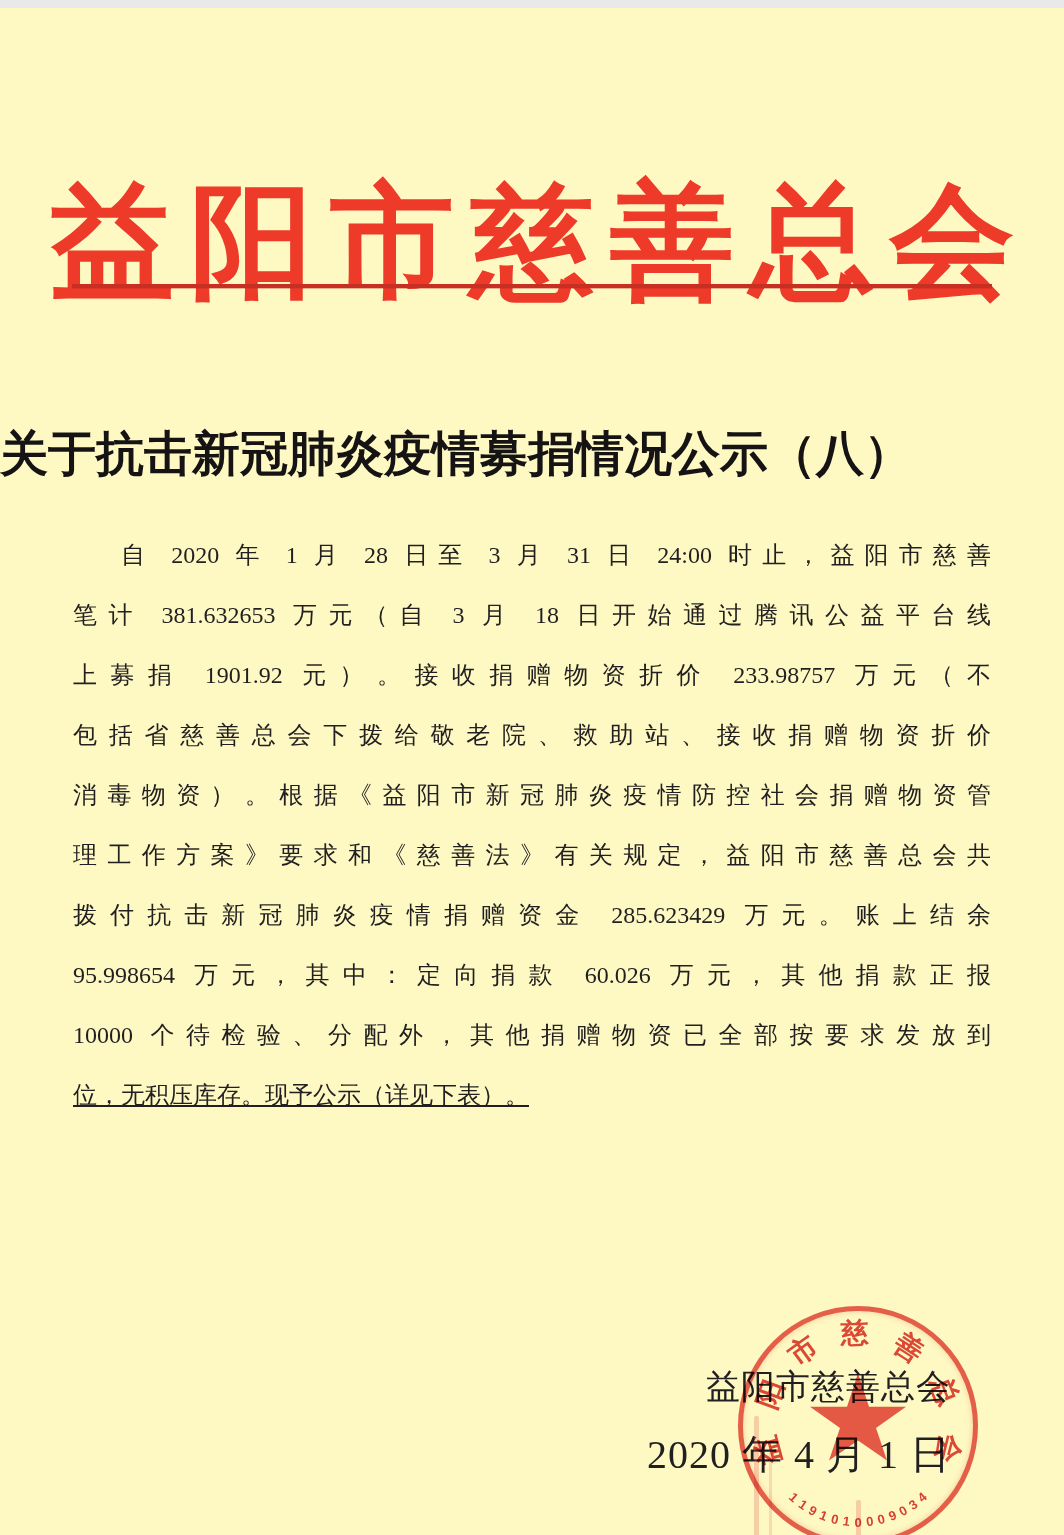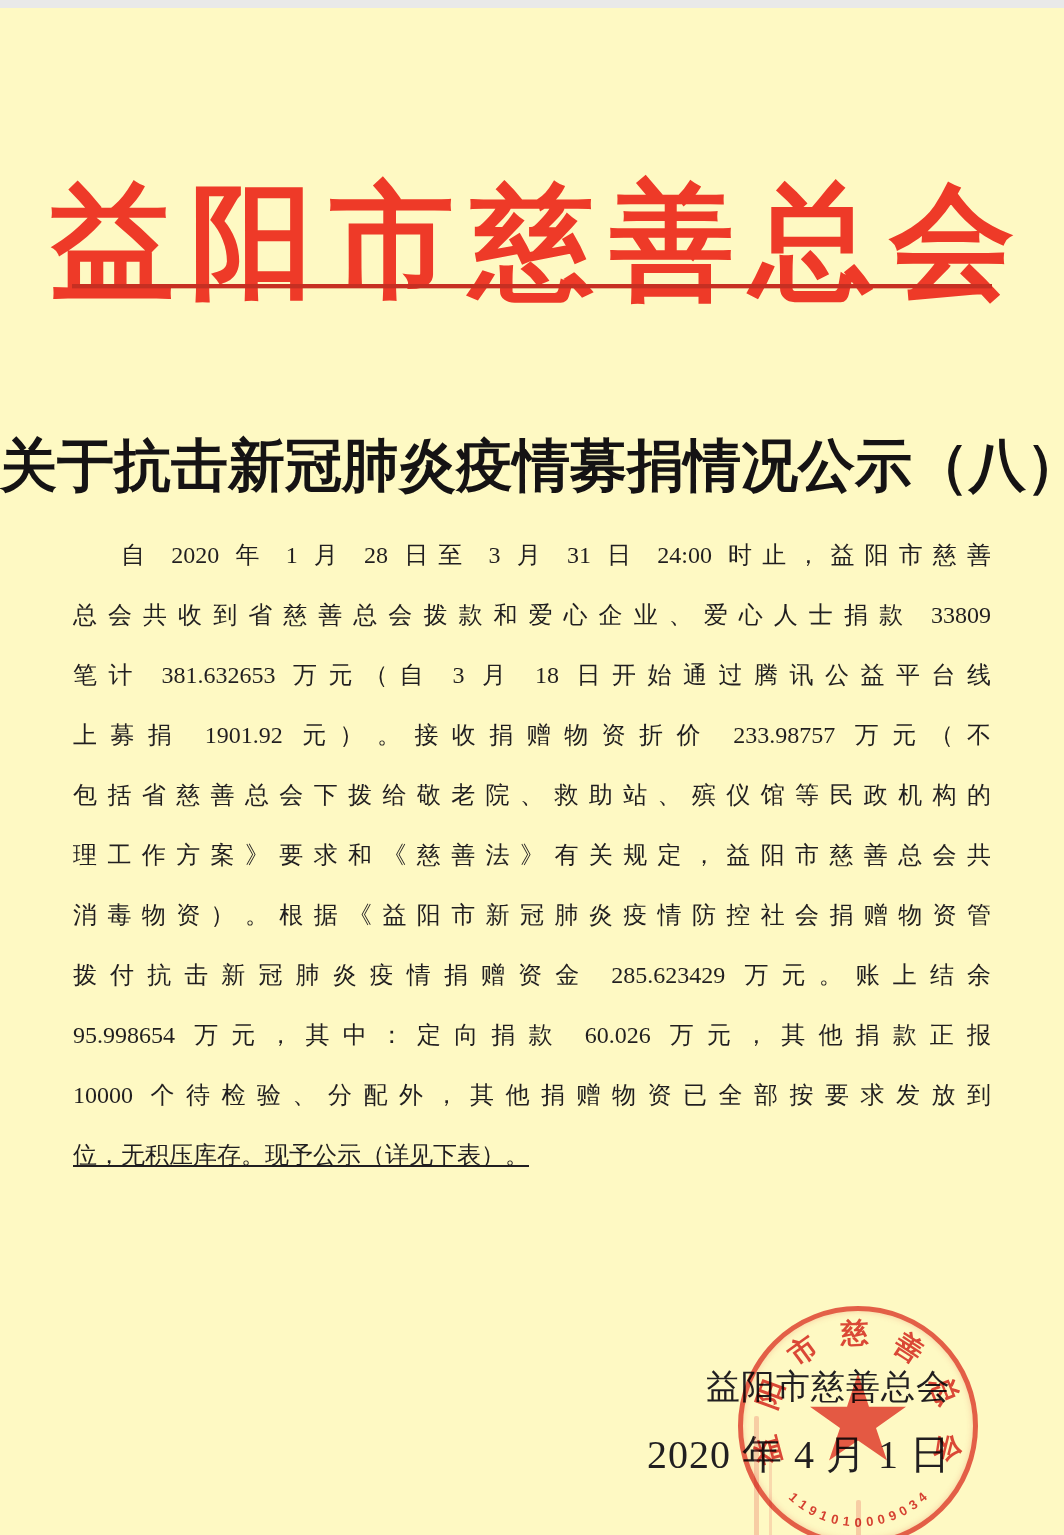--- a/index.html
+++ b/index.html
@@ -24,21 +24,21 @@
   }
   .red-rule{
     position:absolute;top:276px;left:72px;width:920px;height:4px;
     background:#c62f22;
     box-shadow:0 1px 0 rgba(198,47,34,.35);
   }
   
   .doc-title{
     position:absolute;top:378px;left:0;width:100%;
     text-align:left;
-    font-size:57px;line-height:1.15;
+    font-size:48px;line-height:1.15;
     font-weight:700;
     color:#151314;
     white-space:nowrap;
   }
   
   .body-text{
     position:absolute;top:517px;left:73px;width:918px;
     font-size:24px;
     color:#211f20;
   }
@@ -107,26 +107,25 @@
 <div class="page">
 
   <h1 class="org-header">益阳市慈善总会</h1>
 
   <div class="red-rule"></div>
 
   <h2 class="doc-title">关于抗击新冠肺炎疫情募捐情况公示（八）</h2>
 
   <div class="body-text" id="bodyText">
       <div class="body-line first">自 2020 年 1 月 28 日至 3 月 31 日 24:00 时止，益阳市慈善</div>
-      <div class="body-line">总会共收到省慈善总会拨款和爱心企业、爱心人士捐款 33809</div>
       <div class="body-line">笔计 381.632653 万元（自 3 月 18 日开始通过腾讯公益平台线</div>
       <div class="body-line">上募捐 1901.92 元）。接收捐赠物资折价 233.98757 万元（不</div>
-      <div class="body-line">包括省慈善总会下拨给敬老院、救助站、殡仪馆等民政机构的</div>
+      <div class="body-line">包括省慈善总会下拨给敬老院、救助站、接收捐赠物资折价</div>
+      <div class="body-line">消毒物资）。根据《益阳市新冠肺炎疫情防控社会捐赠物资管</div>
       <div class="body-line">理工作方案》要求和《慈善法》有关规定，益阳市慈善总会共</div>
-      <div class="body-line">消毒物资）。根据《益阳市新冠肺炎疫情防控社会捐赠物资管</div>
       <div class="body-line">拨付抗击新冠肺炎疫情捐赠资金 285.623429 万元。账上结余</div>
       <div class="body-line">95.998654 万元，其中：定向捐款 60.026 万元，其他捐款正报</div>
       <div class="body-line">10000 个待检验、分配外，其他捐赠物资已全部按要求发放到</div>
       <div class="body-line last">位，无积压库存。现予公示（详见下表）。</div>
     </div>
 
   <div class="sig-org">益阳市慈善总会</div>
 
   <div class="sig-date">2020 年 4 月 1 日</div>
 

